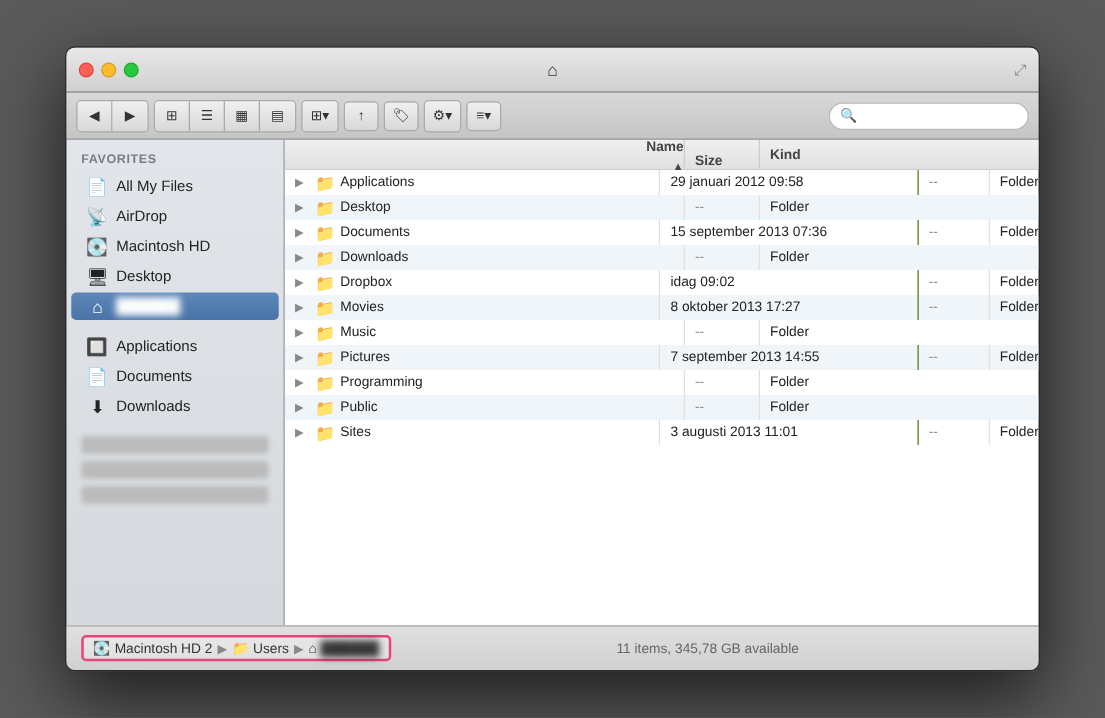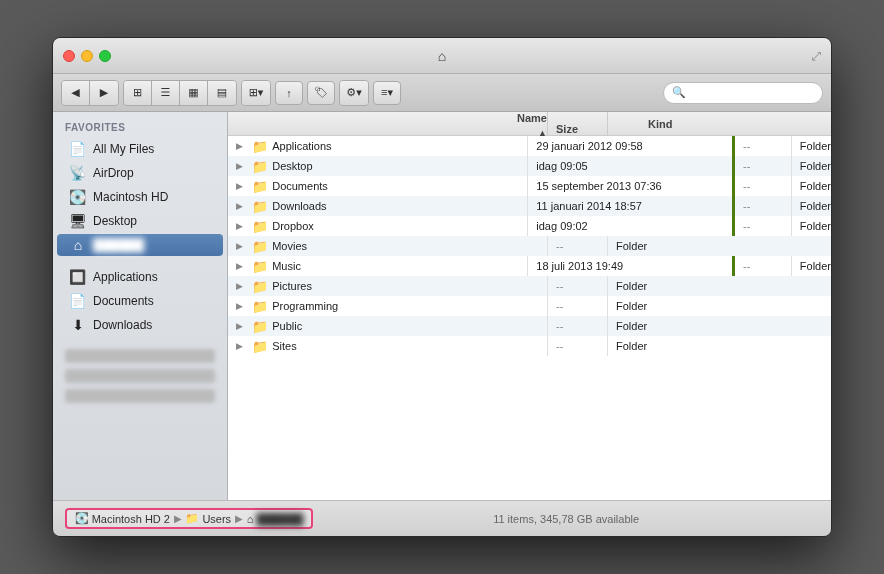--- a/index.html
+++ b/index.html
@@ -211,21 +211,20 @@
       height: 100%;
       display: flex;
       align-items: flex-end;
     }
     .col-kind {
       flex: 1;
       padding-left: 8px;
       height: 100%;
       display: flex;
       align-items: center;
-      margin-left: 32px;
     }
     .sort-arrow { font-size: 9px; }
     .filelist-body {
       flex: 1;
       overflow-y: auto;
     }
     .file-row {
       display: flex;
       align-items: center;
       height: 20px;
@@ -241,21 +240,21 @@
       padding-left: 8px;
       display: flex;
       align-items: center;
       gap: 4px;
       height: 100%;
       border-right: 1px solid #e0e0e0;
     }
     .file-row .fcol-date {
       width: 220px;
       padding-left: 8px;
-      border-right: 3px solid #4d7c0f;
+      border-right: 1px solid #4d7c0f;
       height: 100%;
       display: flex;
       align-items: center;
     }
     .file-row .fcol-size {
       width: 60px;
       padding-left: 8px;
       border-right: 1px solid #e0e0e0;
       height: 100%;
       display: flex;
@@ -437,79 +436,78 @@
       <div class="fcol-date">29 januari 2012 09:58</div>
       <div class="fcol-size">--</div>
       <div class="fcol-kind">Folder</div>
     </div>
           <div class="file-row">
       <div class="fcol-name">
         <span class="expand-arrow">▶</span>
         <span class="folder-icon">📁</span>
         <span>Desktop</span>
       </div>
-      <div class="fcol-date">idag 09:05</div>
       <div class="fcol-size">--</div>
       <div class="fcol-kind">Folder</div>
     </div>
           <div class="file-row">
       <div class="fcol-name">
         <span class="expand-arrow">▶</span>
         <span class="folder-icon">📁</span>
         <span>Documents</span>
       </div>
       <div class="fcol-date">15 september 2013 07:36</div>
       <div class="fcol-size">--</div>
       <div class="fcol-kind">Folder</div>
     </div>
           <div class="file-row">
       <div class="fcol-name">
         <span class="expand-arrow">▶</span>
         <span class="folder-icon">📁</span>
         <span>Downloads</span>
       </div>
-      <div class="fcol-date">11 januari 2014 18:57</div>
       <div class="fcol-size">--</div>
       <div class="fcol-kind">Folder</div>
     </div>
           <div class="file-row">
       <div class="fcol-name">
         <span class="expand-arrow">▶</span>
         <span class="folder-icon">📁</span>
         <span>Dropbox</span>
       </div>
       <div class="fcol-date">idag 09:02</div>
       <div class="fcol-size">--</div>
       <div class="fcol-kind">Folder</div>
     </div>
           <div class="file-row">
       <div class="fcol-name">
         <span class="expand-arrow">▶</span>
         <span class="folder-icon">📁</span>
         <span>Movies</span>
       </div>
+      <div class="fcol-date">8 oktober 2013 17:27</div>
       <div class="fcol-size">--</div>
       <div class="fcol-kind">Folder</div>
     </div>
           <div class="file-row">
       <div class="fcol-name">
         <span class="expand-arrow">▶</span>
         <span class="folder-icon">📁</span>
         <span>Music</span>
       </div>
-      <div class="fcol-date">18 juli 2013 19:49</div>
       <div class="fcol-size">--</div>
       <div class="fcol-kind">Folder</div>
     </div>
           <div class="file-row">
       <div class="fcol-name">
         <span class="expand-arrow">▶</span>
         <span class="folder-icon">📁</span>
         <span>Pictures</span>
       </div>
+      <div class="fcol-date">7 september 2013 14:55</div>
       <div class="fcol-size">--</div>
       <div class="fcol-kind">Folder</div>
     </div>
           <div class="file-row">
       <div class="fcol-name">
         <span class="expand-arrow">▶</span>
         <span class="folder-icon">📁</span>
         <span>Programming</span>
       </div>
       <div class="fcol-size">--</div>
@@ -523,20 +521,21 @@
       </div>
       <div class="fcol-size">--</div>
       <div class="fcol-kind">Folder</div>
     </div>
           <div class="file-row">
       <div class="fcol-name">
         <span class="expand-arrow">▶</span>
         <span class="folder-icon">📁</span>
         <span>Sites</span>
       </div>
+      <div class="fcol-date">3 augusti 2013 11:01</div>
       <div class="fcol-size">--</div>
       <div class="fcol-kind">Folder</div>
     </div>
         </div>
     </div>
   </div>
 
   <div class="statusbar">
     <div class="breadcrumb-area">
       <div class="breadcrumb-item">

